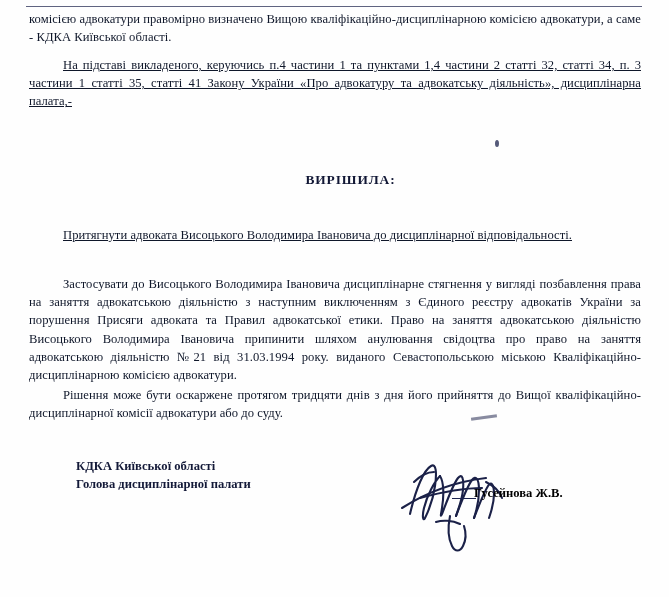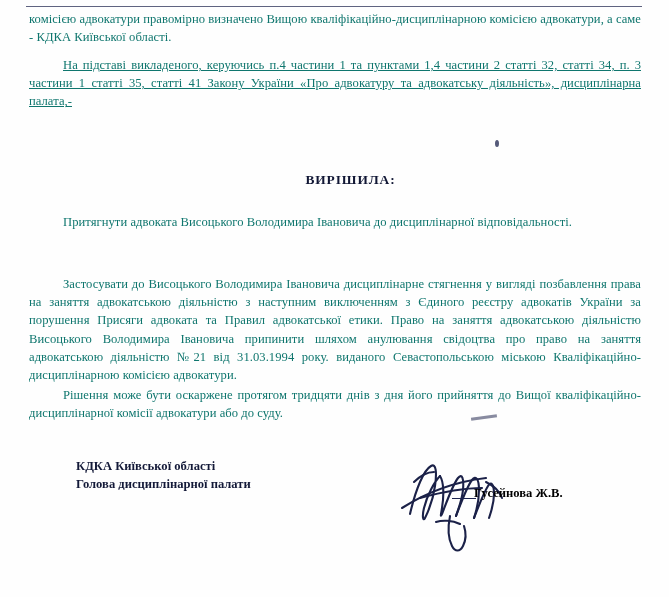--- a/index.html
+++ b/index.html
@@ -31,38 +31,38 @@
     background: #2a2f55;
     opacity: 0.75;
   }
   .body-text {
     position: absolute;
     left: 29px;
     width: 612px;
     font-size: 12.6px;
     line-height: 18.2px;
     text-align: justify;
-    color: #0f766e;
+    color: #0f172a;
     letter-spacing: 0.05px;
   }
   .p1  { top: 10px; }
   .p2  { top: 56px; text-decoration: underline; }
   .heading {
     position: absolute;
     left: 0;
     width: 669px;
     top: 172px;
     text-align: center;
     font-size: 13.4px;
     font-weight: bold;
     letter-spacing: 0.9px;
     color: #111735;
     padding-left: 16px;
   }
-  .p3  { top: 213px; }
+  .p3  { top: 226px; text-decoration: underline; }
   .p4  { top: 275px; }
   .p5  { top: 386px; }
   .indent { text-indent: 34px; }
   .sign-block {
     position: absolute;
     left: 76px;
     top: 458px;
     font-size: 12.6px;
     line-height: 17.6px;
     font-weight: bold;

